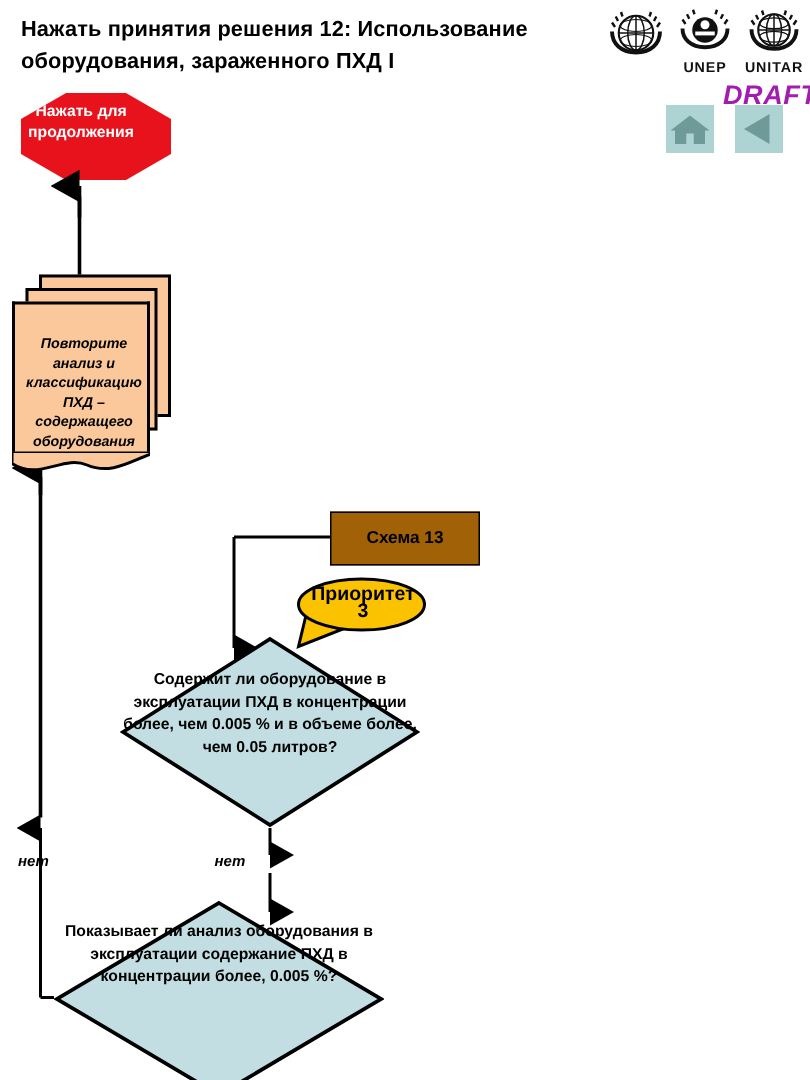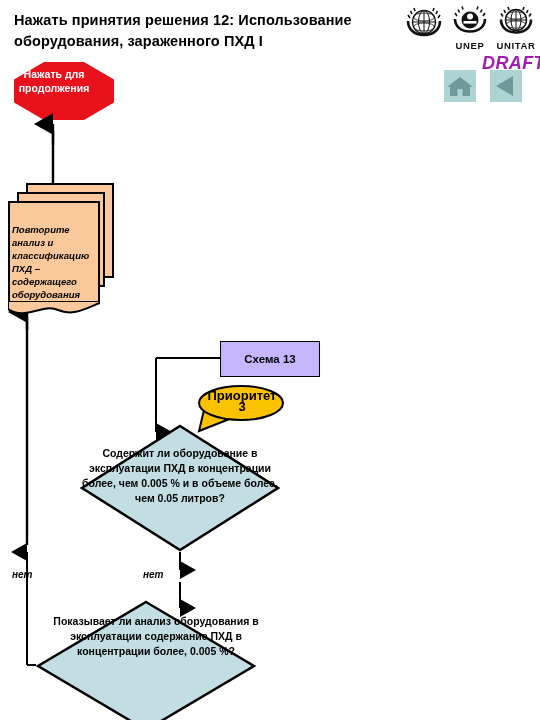--- a/index.html
+++ b/index.html
@@ -127,35 +127,36 @@
     left: -2px;
     bottom: -14px;
     width: 92px;
     height: 16px;
   }
   #doc-text {
     position: absolute;
     left: 2px;
     top: 20px;
     width: 88px;
+    text-align: center;
     font-size: 9.5px;
     font-style: italic;
     font-weight: bold;
     line-height: 13px;
     color: #000;
   }
 
   
   #box-scheme13 {
     position: absolute;
     left: 220px;
     top: 341px;
     width: 100px;
     height: 36px;
-    background: #c4b5fd;
+    background: #a16207;
     border: 1px solid #000;
     box-sizing: border-box;
     display: flex;
     align-items: center;
     justify-content: center;
     font-size: 11.5px;
     font-weight: bold;
   }
 
   
@@ -187,21 +188,21 @@
     font-size: 10.5px;
     font-weight: bold;
     line-height: 15px;
     color: #000;
     z-index: 2;
     pointer-events: none;
   }
   #diamond-1 { left: 80px; top: 424px; width: 200px; height: 128px; }
   #diamond-1 .diamond-text { left: -5px; top: 22px; width: 210px; }
   #diamond-2 { left: 36px; top: 600px; width: 220px; height: 132px; }
-  #diamond-2 .diamond-text { left: 0px; top: 14px; width: 220px; margin-left: 10px; }
+  #diamond-2 .diamond-text { left: 0px; top: 14px; width: 220px; }
 
   
   .edge-label {
     position: absolute;
     font-size: 10px;
     font-weight: bold;
     color: #000;
     font-style: italic;
   }
   #label-net-left  { left: 12px;  top: 569px; }

